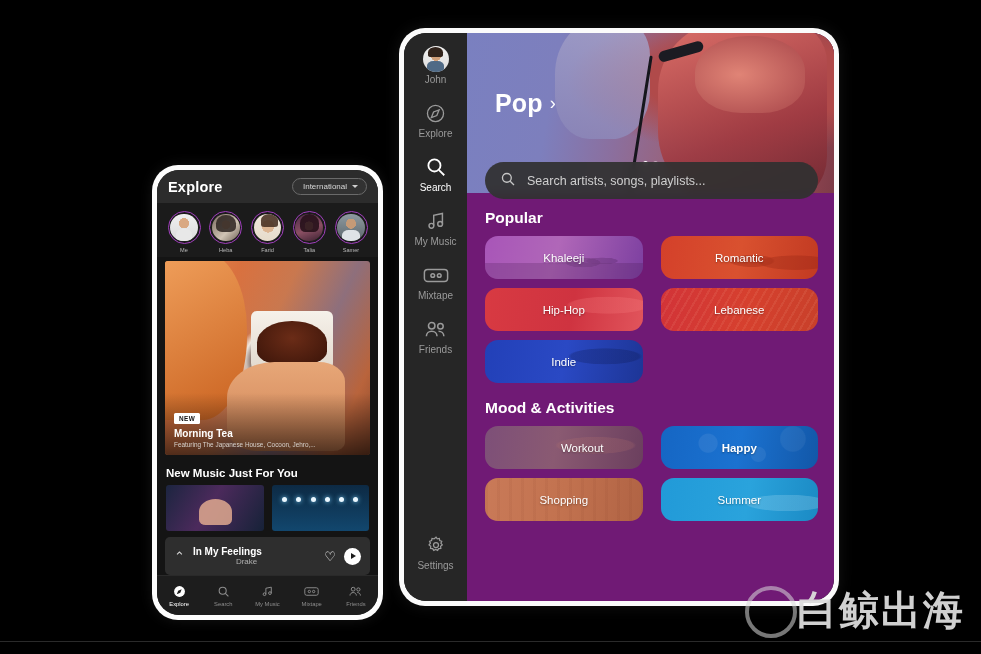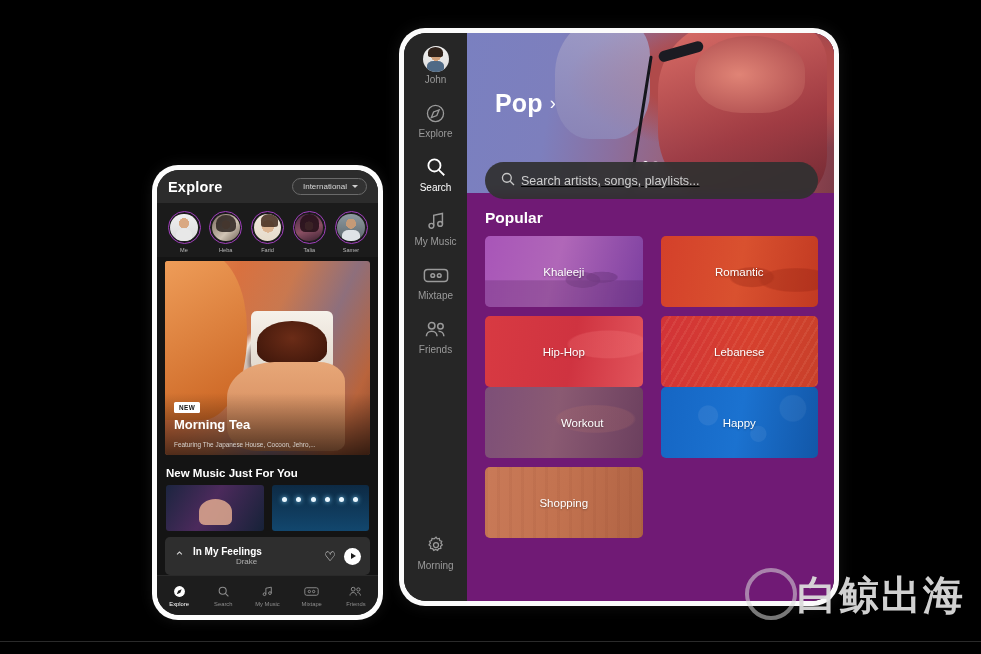--- a/index.html
+++ b/index.html
@@ -96,21 +96,21 @@
     background: linear-gradient(150deg,#f0a05c,#c9611f);
     border-radius: 0 46% 50% 0;
   }
   .ph-hero-shade { position:absolute; inset:auto 0 0 0; height:62px; background: linear-gradient(transparent, rgba(0,0,0,.62)); }
   .ph-hero-txt { position:absolute; left:9px; bottom:7px; right:9px; }
   .badge-new {
     display:inline-block; background:#fff; color:#111;
     font-size:6.4px; font-weight:bold; letter-spacing:.4px;
     padding:2px 5px; border-radius:1.5px; margin-bottom:4px;
   }
-  .hero-name { color:#fff; font-size:13px; font-weight:bold; margin-bottom:9px; }
+  .hero-name { color:#fff; font-size:10px; font-weight:bold; margin-bottom:2px; }
   .hero-sub { color:#d7d2cd; font-size:6.4px; }
 
   .ph-sec { color:#fff; font-size:11.5px; font-weight:bold; padding:12px 9px 6px 9px; }
   .ph-cards { display:flex; gap:8px; padding:0 9px; }
   .ph-card { flex:1; height:46px; border-radius:3px; overflow:hidden; position:relative; }
   .pc-a { background: linear-gradient(120deg,#1c2540,#4c2a5c 45%,#162238); }
   .pc-a::after { content:""; position:absolute; left:34%; top:30%; width:34%; height:56%; border-radius:50% 50% 20% 20%; background:#e0a98f; opacity:.85; }
   .pc-b { background: linear-gradient(#0d2a44,#12476e); }
   .pc-b .lights { position:absolute; top:26%; left:0; right:0; display:flex; justify-content:space-around; padding:0 6px; }
   .pc-b .lights i { width:5px; height:5px; border-radius:50%; background:#eaf7ff; box-shadow:0 0 5px #7fd4ff; display:block; }
@@ -199,31 +199,30 @@
   .hero-h1 { color:#fff; font-size:25px; font-weight:bold; display:flex; align-items:center; gap:7px; letter-spacing:.2px; }
   .hero-h1 .arrow { font-size:18px; font-weight:normal; }
   .hero-p { color:#e2e2ef; font-size:10.5px; line-height:1.45; margin-top:6px; }
   .dots { position:absolute; left:0; right:0; bottom:27px; display:flex; justify-content:center; gap:5px; }
   .dots i { width:5px;height:5px;border-radius:50%;background:rgba(255,255,255,.42); display:block; }
   .dots i.on { background:#fff; }
 
   .tb-search {
     position:absolute; left:18px; right:16px; top:129px; height:37px;
     background:rgba(48,48,48,.93); border-radius:19px;
-    display:flex; align-items:center; gap:5px; padding:0 15px;
+    display:flex; align-items:center; gap:11px; padding:0 15px;
     backdrop-filter: blur(4px);
-    text-decoration: underline;
   }
   .tb-search .ph { color:#cfcfcf; font-size:12.5px; }
 
   .tb-body { position:absolute; left:0; right:0; top:160px; bottom:0; padding:0 16px 0 18px; overflow:hidden; }
   .tb-sec { color:#fff; font-size:15.5px; font-weight:bold; margin:16px 0 9px 0; }
   .tb-grid { display:grid; grid-template-columns:1fr 1fr; gap:9px 18px; }
   .tile {
-    height:71px; border-radius:5px; position:relative; overflow:hidden;
+    height:43px; border-radius:13px; position:relative; overflow:hidden;
     display:flex; align-items:center; justify-content:center;
   }
   .tile span { color:#fff; font-size:11.5px; position:relative; z-index:3; text-shadow:0 1px 2px rgba(0,0,0,.35); }
   .tile .tex { position:absolute; inset:0; z-index:1; opacity:.42; }
 
   .t-khaleeji { background: linear-gradient(105deg,#a855b8,#b067b8 45%,#7c3fa0); }
   .t-khaleeji .tex { background:
      radial-gradient(ellipse at 62% 62%, rgba(60,20,70,.6) 0 12%, transparent 13%),
      radial-gradient(ellipse at 74% 58%, rgba(60,20,70,.55) 0 9%, transparent 10%),
      linear-gradient(transparent 62%, rgba(70,26,80,.55) 63%); }
@@ -232,29 +231,29 @@
   .t-egyptian { background: linear-gradient(100deg,#d6c22c,#c9b93a 42%,#8e8f3e); }
   .t-egyptian .tex { background: linear-gradient(120deg, transparent 40%, rgba(60,70,30,.45)); }
   .t-hiphop { background: linear-gradient(100deg,#d83a42,#cf3340 55%,#e1555c); }
   .t-hiphop .tex { background: radial-gradient(ellipse at 78% 40%, rgba(255,140,140,.5) 0 22%, transparent 24%); }
   .t-lebanese { background: linear-gradient(100deg,#d23338,#d6402e 55%,#c8402a); }
   .t-lebanese .tex { background: repeating-linear-gradient(120deg, rgba(255,200,170,.22) 0 2px, transparent 2px 7px); }
   .t-indie { background: linear-gradient(100deg,#2240b8,#2a49c4 50%,#1d3596); }
   .t-indie .tex { background: radial-gradient(ellipse at 76% 38%, rgba(10,20,70,.6) 0 20%, transparent 22%); }
   .t-workout { background: linear-gradient(100deg,#7d4f78,#8a5a72 45%,#6b3f5e); padding-left: 37px; }
   .t-workout .tex { background: radial-gradient(ellipse at 70% 45%, rgba(190,120,110,.45) 0 24%, transparent 26%); }
-  .t-happy { background: linear-gradient(100deg,#1566c4,#1b72d0 50%,#1257a8); }
+  .t-happy { background: linear-gradient(100deg,#1566c4,#1b72d0 50%,#1257a8); font-weight: bold; }
   .t-happy .tex { background: radial-gradient(circle at 30% 40%, rgba(255,255,255,.18) 0 8%, transparent 9%), radial-gradient(circle at 62% 66%, rgba(255,255,255,.16) 0 7%, transparent 8%), radial-gradient(circle at 84% 30%, rgba(255,255,255,.14) 0 9%, transparent 10%); }
   .t-shopping { background: linear-gradient(100deg,#c97a58,#c2724f 50%,#b06344); }
   .t-shopping .tex { background: repeating-linear-gradient(90deg, rgba(120,50,30,.16) 0 3px, transparent 3px 12px); }
   .t-summer { background: linear-gradient(100deg,#219ad8,#2aa3dc 55%,#1b8ac4); }
   .t-summer .tex { background: radial-gradient(ellipse at 80% 58%, rgba(220,245,255,.45) 0 22%, transparent 24%); }
 
   
-  #wm { position:absolute; right:16px; bottom:31px; display:flex; align-items:flex-start; }
+  #wm { position:absolute; right:16px; bottom:16px; display:flex; align-items:flex-end; }
   #wm .logo { width:52px; height:52px; border-radius:50%; border:4px solid #d8d8d8; opacity:.55; }
   #wm .wtxt { color:#dcdcdc; font-size:40px; font-weight:bold; letter-spacing:2px; font-family:"DejaVu Sans", sans-serif; opacity:.95; }
   #baseline { position:absolute; left:0; right:0; bottom:12px; height:1px; background:#2a2a2a; }
 </style>
 </head>
 <body>
 
 <div id="stage">
 
   <div id="phone">
@@ -462,21 +461,21 @@
           <div class="lb">Friends</div>
         </div>
 
         <div class="tb-item tb-settings">
           <div class="ic">
             <svg width="20" height="20" viewBox="0 0 24 24" fill="none" stroke="#9a9a9a" stroke-width="1.5">
                 <circle cx="12" cy="12" r="3"></circle>
                 <path d="M12 2.6l1.5 2.1 2.5-.6.5 2.5 2.4.9-1 2.4 1.6 2-2 1.6.3 2.6-2.6.2-1.3 2.2-2.3-1.2-2.3 1.2-1.3-2.2-2.6-.2.3-2.6-2-1.6 1.6-2-1-2.4 2.4-.9.5-2.5 2.5.6z"></path>
               </svg>
           </div>
-          <div class="lb">Morning</div>
+          <div class="lb">Settings</div>
         </div>
       </div>
 
       <div class="tb-main">
 
         <div class="tb-hero">
           <div class="arm"></div>
           <div class="singer"></div>
           <div class="face2"></div>
           <div class="mic-stand"></div>
@@ -515,34 +514,43 @@
                 <span>Romantic</span>
               </div>
             <div class="tile t-hiphop">
                 <div class="tex"></div>
                 <span>Hip-Hop</span>
               </div>
             <div class="tile t-lebanese">
                 <div class="tex"></div>
                 <span>Lebanese</span>
               </div>
-          </div>
-
+            <div class="tile t-indie">
+                <div class="tex"></div>
+                <span>Indie</span>
+              </div>
+          </div>
+
+          <div class="tb-sec">Mood &amp; Activities</div>
           <div class="tb-grid">
             <div class="tile t-workout">
                 <div class="tex"></div>
                 <span>Workout</span>
               </div>
             <div class="tile t-happy">
                 <div class="tex"></div>
                 <span>Happy</span>
               </div>
             <div class="tile t-shopping">
                 <div class="tex"></div>
                 <span>Shopping</span>
+              </div>
+            <div class="tile t-summer">
+                <div class="tex"></div>
+                <span>Summer</span>
               </div>
           </div>
         </div>
 
       </div>
     </div>
   </div>
 
   <div id="wm">
     <div class="logo"></div>

